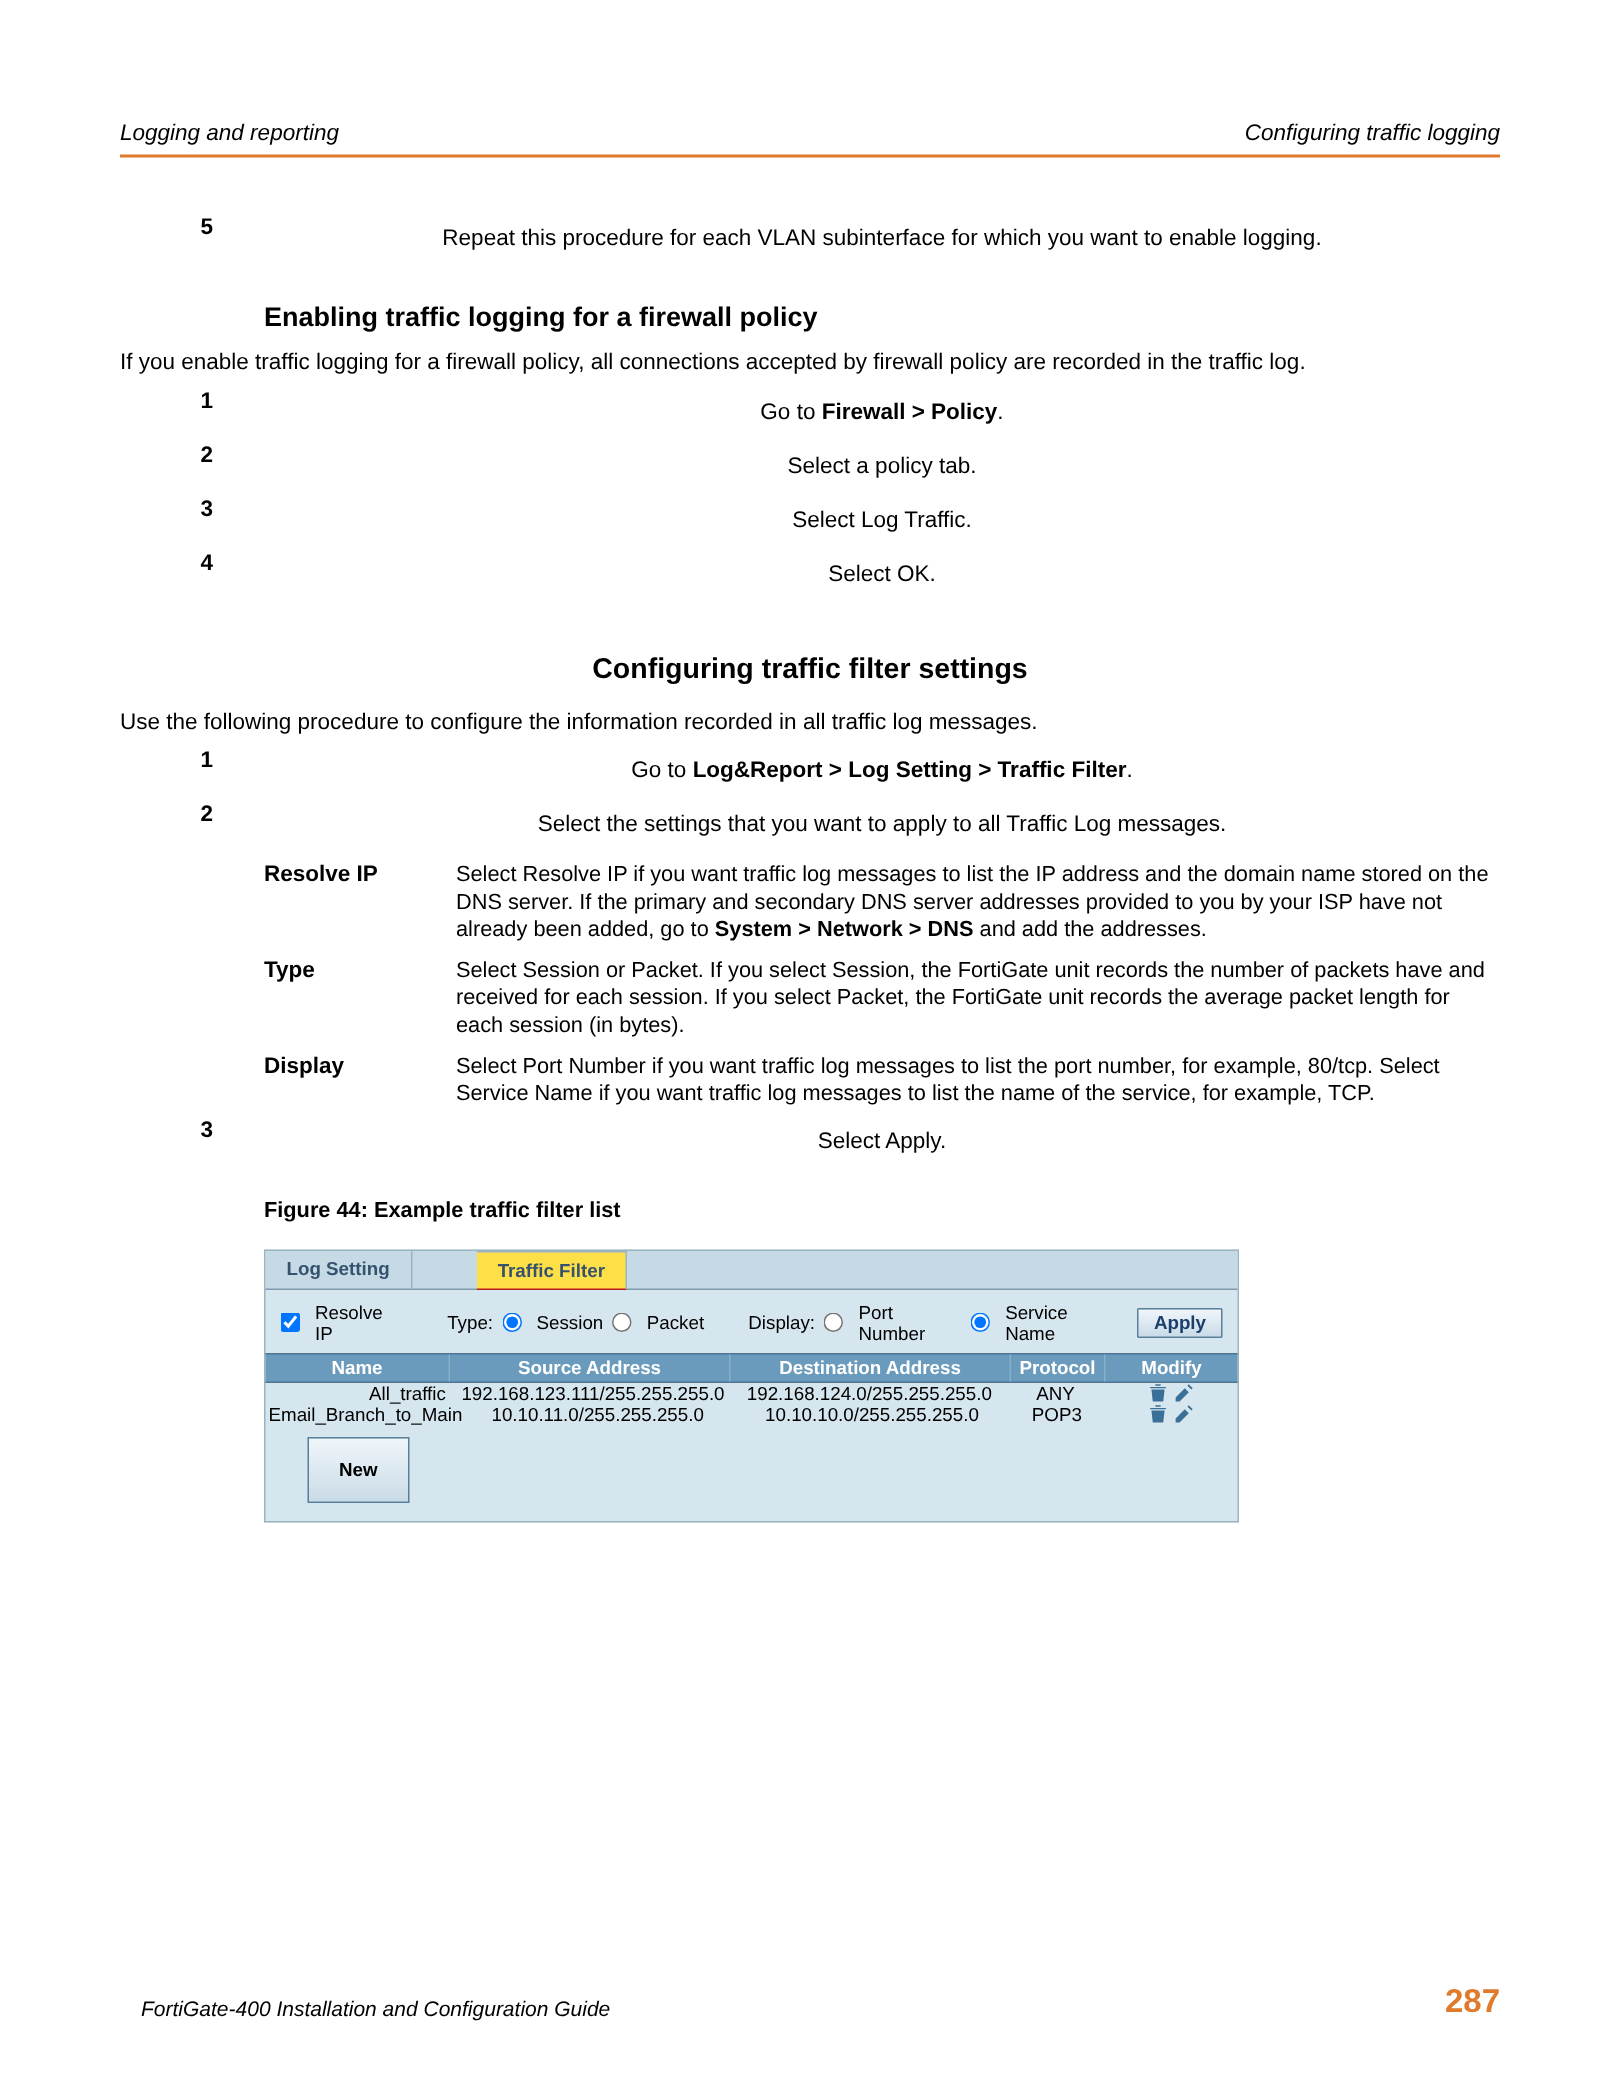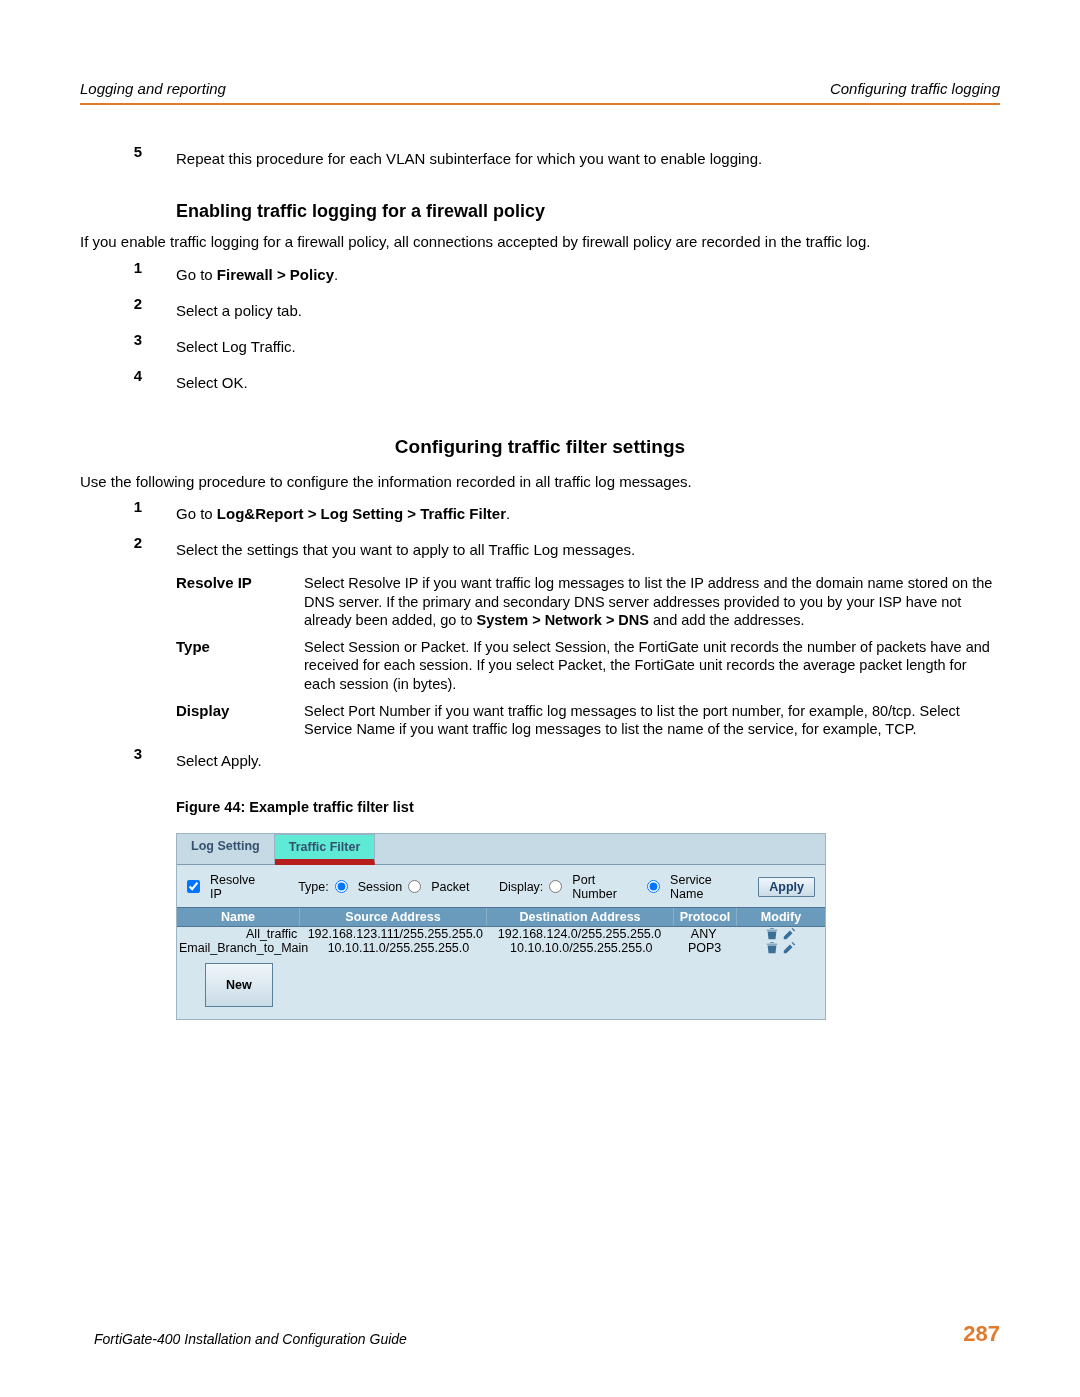--- a/index.html
+++ b/index.html
@@ -34,20 +34,21 @@
   .num {
     width: 96px;
     text-align: right;
     font-weight: bold;
     padding-right: 34px;
     box-sizing: border-box;
     flex-shrink: 0;
   }
   .body-col {
     flex: 1;
+    text-align: center;
   }
   .h2 {
     font-weight: bold;
     font-size: 18px;
     margin: 26px 0 10px 0;
   }
   .h1 {
     font-weight: bold;
     font-size: 19px;
     margin: 36px 0 14px 0;
@@ -94,24 +95,25 @@
     background: #c5dae4;
     border-bottom: 1px solid #809ab0;
   }
   .tab {
     padding: 5px 14px 5px 14px;
     font-weight: bold;
     color: #37526e;
     border-right: 1px solid #9bb3c4;
   }
   .tab.active {
-    background: #5eead4;
-    border-bottom: 6px solid #b91c1c;
+    background: #fde047;
+    border-bottom: 1px solid #b91c1c;
     margin-bottom: -1px;
     border-top: 1px solid #9bb3c4;
+    margin-left: 43px;
   }
   .filter-row {
     display: flex;
     align-items: center;
     padding: 8px 10px 6px 10px;
     gap: 6px;
     color: #000;
   }
   .filter-row label { cursor: default; }
   .spacer { flex: 1; }

